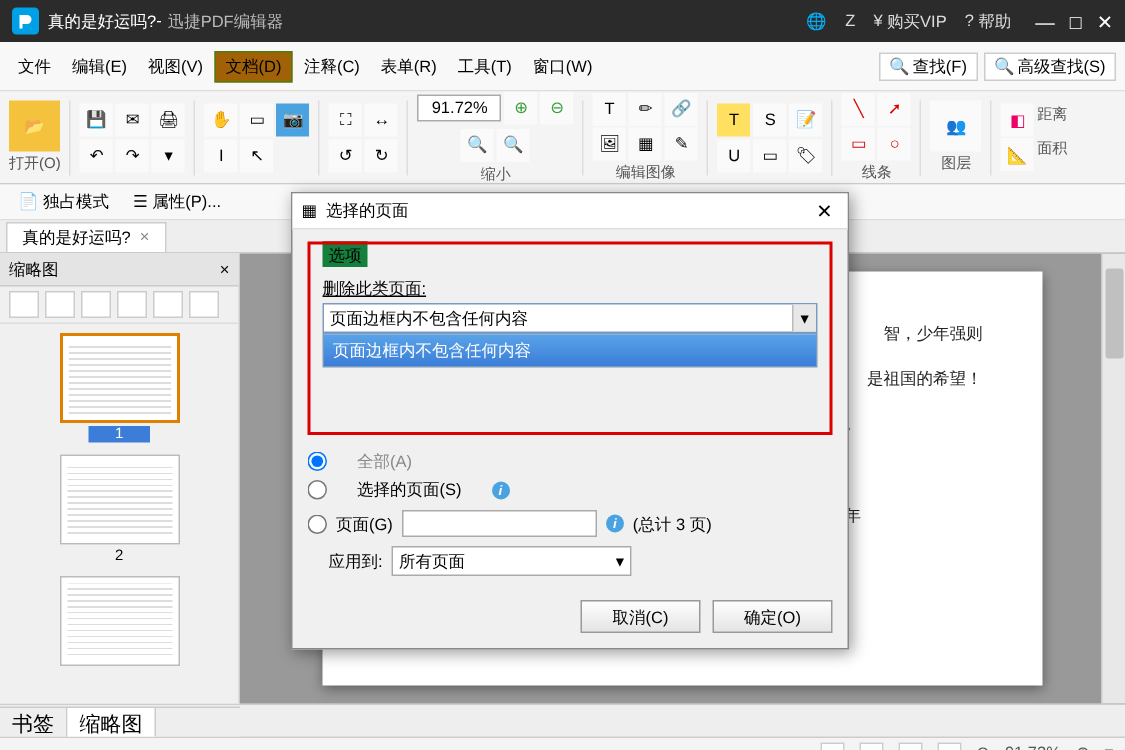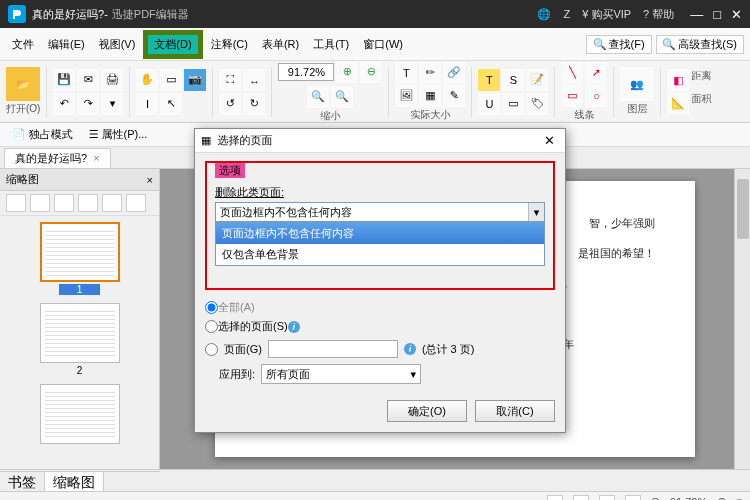--- a/index.html
+++ b/index.html
@@ -5,21 +5,21 @@
 *{margin:0;padding:0;box-sizing:border-box;font-family:"Microsoft YaHei",SimSun,sans-serif;font-size:11px}
 body{width:750px;height:500px;background:#f0f0f0;overflow:hidden;position:relative}
 .titlebar{height:28px;background:#2b2b2b;color:#fff;display:flex;align-items:center;padding:0 8px}
 .titlebar .app-icon{width:18px;height:18px;background:#00a0e6;border-radius:3px;display:flex;align-items:center;justify-content:center;margin-right:6px}
 .titlebar .app-name{color:#bbb;margin-left:4px}
 .titlebar .spacer{flex:1}
 .titlebar .tb-item{margin:0 6px;color:#ddd;cursor:pointer;display:flex;align-items:center;gap:3px}
 .titlebar .win-ctrl{margin-left:10px;cursor:pointer;font-size:13px}
 .menubar{height:22px;background:#f8f8f8;border-bottom:1px solid #ddd;display:flex;align-items:center;padding:16px 6px;gap:2px}
 .menubar .mi{padding:2px 6px;cursor:pointer}
-.menubar .mi.active{background:#14b8a6;border:5px solid #4d7c0f}
+.menubar .mi.active{background:#a16207;border:1px solid #4d7c0f}
 .menubar .search-group{margin-left:auto;display:flex;gap:4px}
 .search-btn{background:#fff;border:1px solid #ccc;padding:1px 6px;cursor:pointer;display:flex;align-items:center;gap:2px}
 .ribbon{height:62px;background:#f4f4f4;border-bottom:1px solid #ccc;display:flex;align-items:center;padding:2px 6px;gap:6px;overflow:hidden}
 .rgroup{display:flex;flex-direction:column;align-items:center;gap:1px}
 .rbtn{width:22px;height:22px;border:1px solid transparent;display:flex;align-items:center;justify-content:center;cursor:pointer;background:#fafafa}
 .rbtn.big{width:34px;height:34px}
 .rlabel{font-size:10px;color:#555}
 .vdiv{width:1px;height:50px;background:#ddd}
 .sub-toolbar{height:24px;background:#f8f8f8;border-bottom:1px solid #ddd;display:flex;align-items:center;padding:0 8px;gap:8px}
 .sub-toolbar .st-btn{display:flex;align-items:center;gap:3px;cursor:pointer;padding:1px 4px}
@@ -49,29 +49,29 @@
 .scroll-v .thumb-s{position:absolute;left:2px;top:10px;width:12px;height:60px;background:#c0c0c0;border-radius:2px}
 .statusbar{height:20px;background:#f4f4f4;border-top:1px solid #ccc;display:flex;align-items:center;padding:0 8px;gap:10px;font-size:10px;color:#555}
 .statusbar .spacer{flex:1}
 .statusbar .sicon{width:16px;height:14px;border:1px solid #ccc;background:#fff;cursor:pointer}
 
 .dialog{position:absolute;left:194px;top:128px;width:372px;background:#f0f0f0;border:1px solid #888;box-shadow:2px 2px 10px rgba(0,0,0,.4)}
 .dlg-title{height:24px;background:#fff;border-bottom:1px solid #ddd;display:flex;align-items:center;padding:0 6px;gap:6px}
 .dlg-title .dlg-close{margin-left:auto;cursor:pointer;font-size:13px;padding:0 4px}
 .dlg-body{padding:8px 10px}
 .fieldset{border:2px solid #d00;padding:6px 8px 10px;position:relative;margin-bottom:10px;background:#f0f0f0}
-.fieldset .legend{position:absolute;top:-2px;left:8px;background:#ec4899;padding:0 4px;font-size:11px;border-top:2px solid #d00}
+.fieldset .legend{position:absolute;top:-2px;left:8px;background:#15803d;padding:0 4px;font-size:11px;border-top:2px solid #d00}
 .fld-label{margin:16px 0 2px;text-decoration:underline}
 .combo{position:relative}
 .combo .combo-input{width:100%;height:20px;border:1px solid #7a9ac0;background:#fff;padding:0 18px 0 4px;font-size:11px}
 .combo .combo-btn{position:absolute;right:1px;top:1px;width:16px;height:18px;background:#e8e8e8;border-left:1px solid #bbb;display:flex;align-items:center;justify-content:center;cursor:pointer}
 .dropdown{position:absolute;left:0;top:20px;width:100%;background:#fff;border:1px solid #7a9ac0;z-index:10}
 .dropdown .opt{padding:3px 6px;cursor:pointer}
 .dropdown .opt.sel{background:linear-gradient(#5aa3e8,#3b7dd8);color:#fff}
-.radio-row{display:flex;align-items:center;gap:0;margin:4px 0}
+.radio-row{display:flex;align-items:center;gap:20px;margin:4px 0}
 .radio-row input{margin:0}
 .page-row{display:flex;align-items:center;gap:6px;margin:6px 0}
 .page-row input[type=text]{width:130px;height:18px;border:1px solid #aaa;padding:0 4px}
 .apply-row{display:flex;align-items:center;gap:6px;margin:4px 0}
 .apply-row .sel-box{width:160px;height:20px;border:1px solid #aaa;background:#fff;padding:0 4px;display:flex;align-items:center;justify-content:space-between}
 .dlg-btns{display:flex;justify-content:flex-end;gap:8px;padding:4px 10px 10px}
 .dlg-btns button{width:80px;height:22px;border:1px solid #999;background:linear-gradient(#fefefe,#e4e4e4);cursor:pointer}
 .info-icon{display:inline-flex;width:12px;height:12px;border-radius:50%;background:#4aa3e0;color:#fff;align-items:center;justify-content:center;font-size:9px;font-style:italic;font-weight:bold}
 .bottom-tabstrip{height:22px;background:#eee;border-top:1px solid #ccc;display:flex;align-items:center}
 </style>
@@ -171,21 +171,21 @@
     <div style="display:flex;gap:2px">
         <div class="rbtn">T</div>
         <div class="rbtn">✏</div>
         <div class="rbtn">🔗</div>
       </div>
     <div style="display:flex;gap:2px">
         <div class="rbtn">🖼</div>
         <div class="rbtn">▦</div>
         <div class="rbtn">✎</div>
       </div>
-    <span class="rlabel">实际大小</span>
+    <span class="rlabel">编辑图像</span>
   </div>
   <div class="vdiv"></div>
   <div style="display:flex;flex-direction:column;gap:2px">
     <div style="display:flex;gap:2px">
       <div class="rbtn" style="background:#ffe060">T</div>
       <div class="rbtn">S</div>
       <div class="rbtn">📝</div>
     </div>
     <div style="display:flex;gap:2px">
       <div class="rbtn">U</div>
@@ -312,21 +312,20 @@
   </div>
   <div class="dlg-body">
     <div class="fieldset">
       <span class="legend">选项</span>
       <div class="fld-label">删除此类页面:</div>
       <div class="combo">
         <input class="combo-input" type="text" readonly="" value="页面边框内不包含任何内容" style="">
         <div class="combo-btn">▾</div>
         <div class="dropdown">
           <div class="opt sel">页面边框内不包含任何内容</div>
-          <div class="opt">仅包含单色背景</div>
         </div>
       </div>
       <div style="height:56px"></div>
     </div>
     <div class="radio-row">
       <input type="radio" checked="" style="">
       <span style="color:#888">全部(A)</span>
     </div>
     <div class="radio-row">
       <input type="radio" style="">
@@ -342,16 +341,16 @@
     </div>
     <div class="apply-row">
       <span style="width:50px;text-align:right">应用到:</span>
       <div class="sel-box">
         <span>所有页面</span>
         <span>▾</span>
       </div>
     </div>
   </div>
   <div class="dlg-btns">
+    <button>取消(C)</button>
     <button>确定(O)</button>
-    <button>取消(C)</button>
   </div>
 </div>
 
 </body></html>

